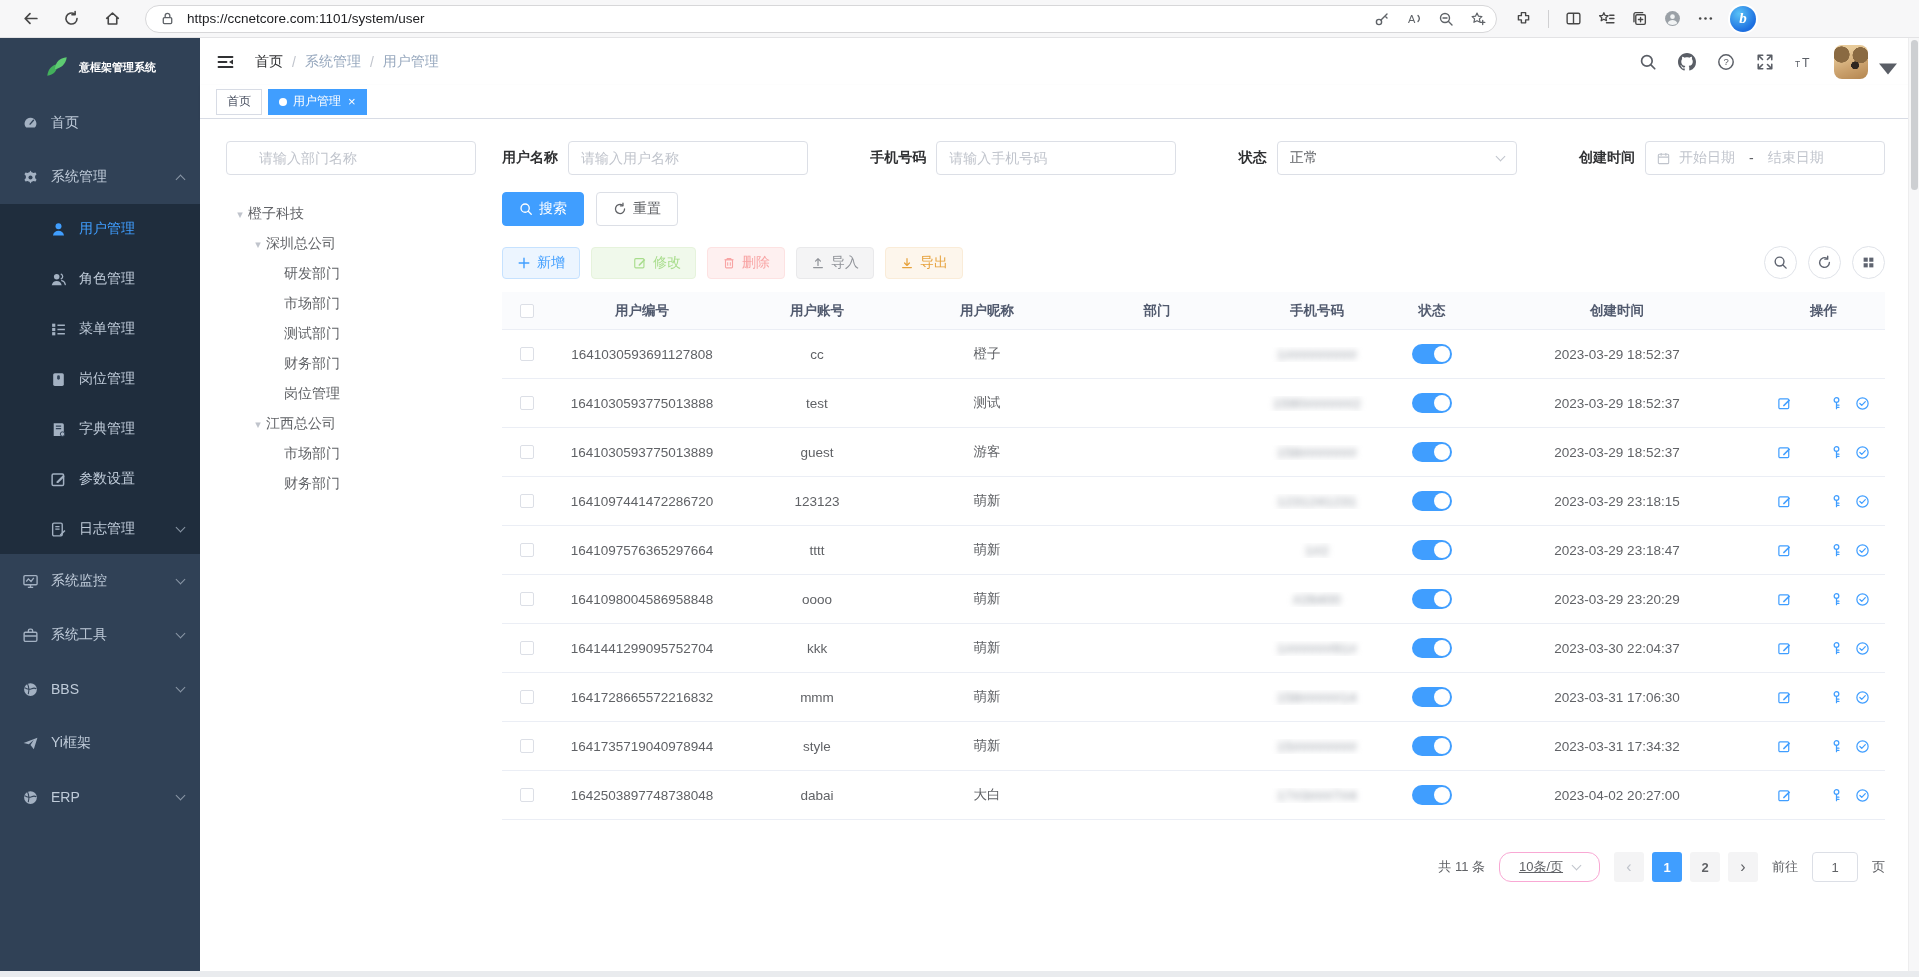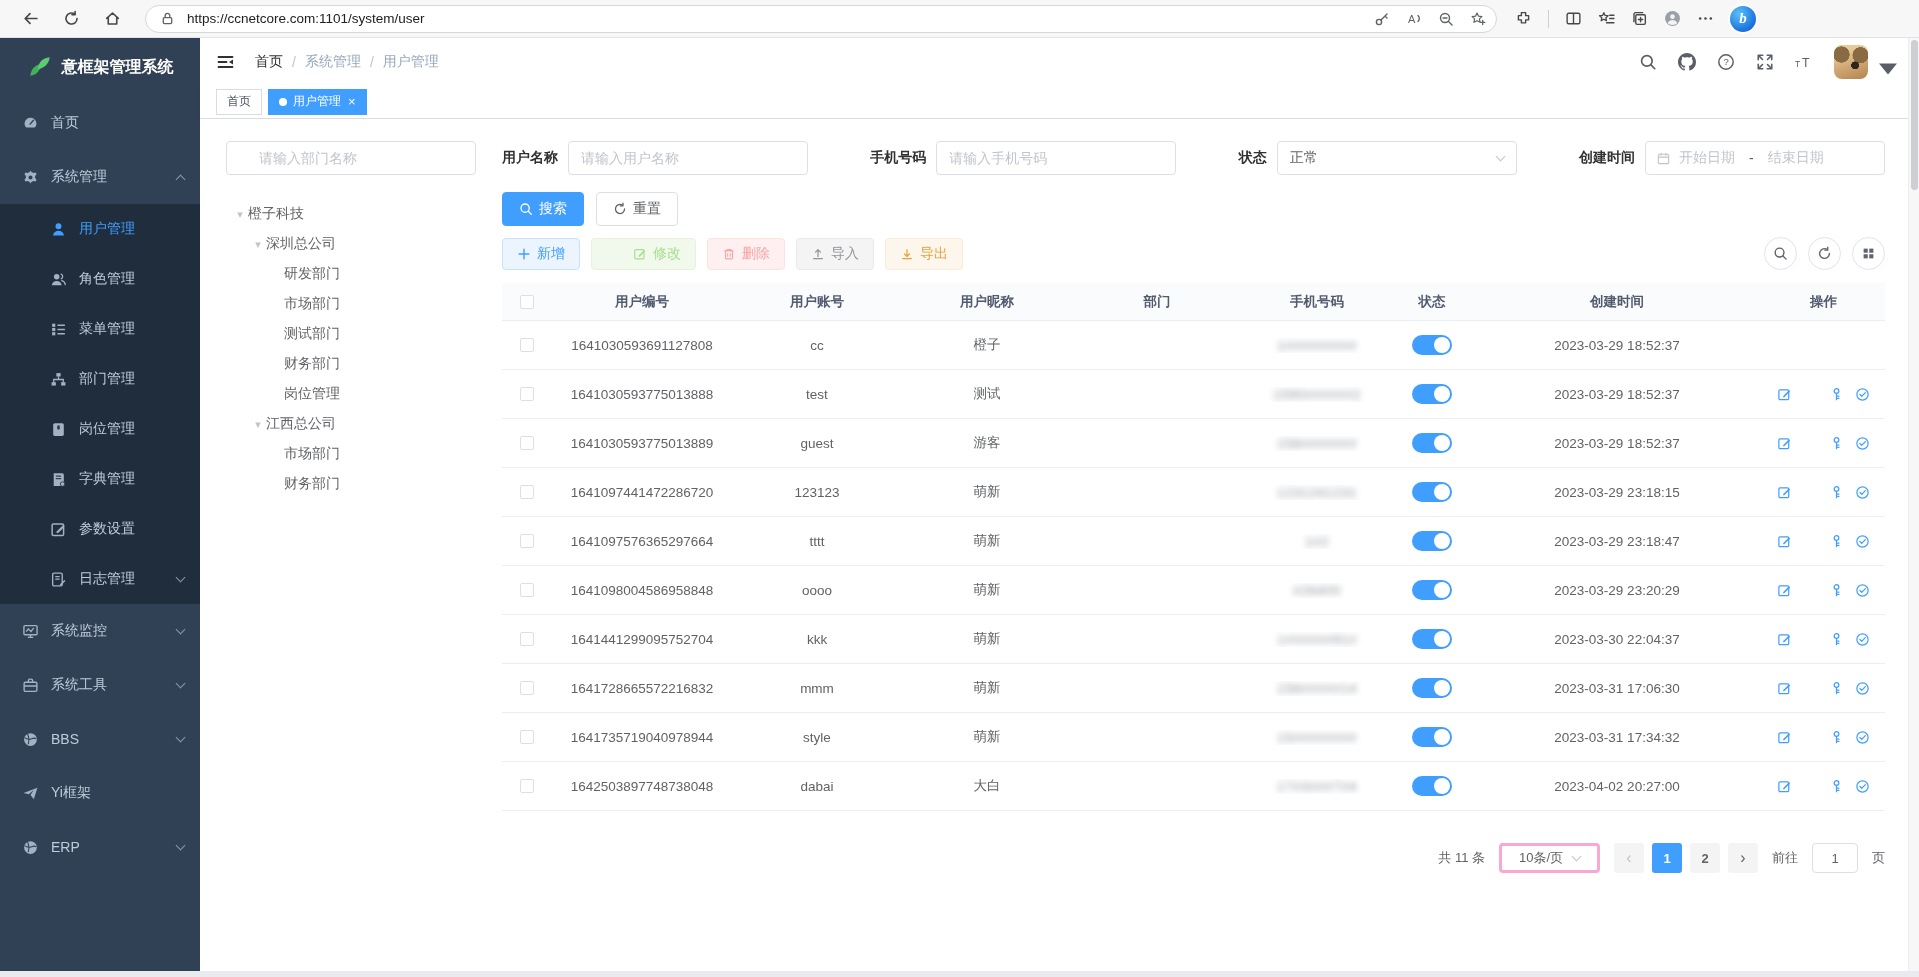--- a/index.html
+++ b/index.html
@@ -19,21 +19,21 @@
   .chrome-right { display:flex; align-items:center; gap:16px; margin-left:18px; }
   .chrome-right .ic { width:17px; height:17px; color:#474747; cursor:pointer; }
   .vdiv { width:1px; height:18px; background:#d0d0d2; }
   .copilot { width:26px; height:26px; border-radius:50%; background:radial-gradient(circle at 35% 30%, #59c2f7, #1d6fe0 70%); color:#fff; font-weight:bold; font-style:italic; font-family:"Liberation Serif",serif; display:flex; align-items:center; justify-content:center; font-size:15px; box-shadow:0 0 0 2px #fff; }
 
   
   .app { display:flex; height:933px; background:#fff; }
 
   
   .sidebar { width:200px; background:#304156; flex-shrink:0; overflow:hidden; }
-  .logo { height:58px; display:flex; align-items:center; justify-content:center; gap:9px; color:#fff; font-size:16px; font-weight:bold; }
+  .logo { height:58px; display:flex; align-items:center; justify-content:center; gap:9px; color:#fff; font-size:11px; font-weight:bold; }
   .logo .ic { width:26px; height:26px; }
   .menu-item { height:54px; display:flex; align-items:center; padding:0 16px 0 22px; color:#bfcbd9; cursor:pointer; font-size:14px; }
   .menu-item .ic { width:17px; height:17px; margin-right:12px; color:#a3b1c2; flex-shrink:0; }
   .submenu { background:#1f2d3d; }
   .submenu .menu-item { height:50px; padding-left:50px; }
   .menu-item.active { color:#409eff; }
   .menu-item.active .ic { color:#409eff; }
   .chev { width:7px; height:7px; border-right:1.5px solid #8a97a6; border-bottom:1.5px solid #8a97a6; display:inline-block; flex-shrink:0; }
   .chev.down { transform:rotate(45deg); margin-top:-4px; }
   .chev.up { transform:rotate(-135deg); margin-top:4px; }
@@ -84,21 +84,21 @@
   .select { width:240px; height:34px; border:1px solid #dcdfe6; border-radius:4px; display:flex; align-items:center; padding:0 12px; color:#606266; cursor:pointer; }
   .select .chev, .pgsize .chev { border-color:#c0c4cc; }
   .daterange { width:240px; height:34px; border:1px solid #dcdfe6; border-radius:4px; display:flex; align-items:center; padding:0 10px; color:#c0c4cc; cursor:pointer; gap:8px; }
   .daterange .ic { width:15px; height:15px; color:#c0c4cc; }
   .daterange .dsep { color:#606266; margin:0 6px; }
 
   .actions { margin-top:17px; display:flex; gap:12px; }
   .btn { height:34px; border-radius:4px; border:1px solid #dcdfe6; background:#fff; color:#606266; font-size:14px; display:inline-flex; align-items:center; gap:6px; padding:0 16px; cursor:pointer; font-family:inherit; }
   .btn .ic { width:14px; height:14px; }
   .btn.primary { background:#409eff; border-color:#409eff; color:#fff; }
-  .toolbar { margin-top:11px; display:flex; align-items:center; }
+  .toolbar { margin-top:20px; display:flex; align-items:center; }
   .toolbar .btns { display:flex; gap:11px; }
   .btn.sm { height:32px; padding:0 14px; }
   .btn.plain-blue   { background:#ecf5ff; border-color:#c6e2ff; color:#409eff; }
   .btn.plain-green  { background:#f0f9eb; border-color:#e6f3dc; color:#a8dd8c;padding-left:41px; }
   .btn.plain-red    { background:#fef0f0; border-color:#fde2e2; color:#f8a4a4; }
   .btn.plain-grey   { background:#f4f4f5; border-color:#e9e9eb; color:#909399; }
   .btn.plain-orange { background:#fdf6ec; border-color:#faecd8; color:#e6a23c; }
   .tool-circles { margin-left:auto; display:flex; gap:11px; }
   .circle-btn { width:33px; height:33px; border-radius:50%; border:1px solid #e0e3e9; background:#fff; display:flex; align-items:center; justify-content:center; color:#5f6470; cursor:pointer; }
   .circle-btn .ic { width:15px; height:15px; }
@@ -113,21 +113,21 @@
   .c-dept{width:170px;} .c-phone{width:150px;} .c-status{width:80px;} .c-created{width:290px;} .c-ops{width:123px;}
   .checkbox { width:14px; height:14px; border:1px solid #dcdfe6; border-radius:2px; background:#fff; cursor:pointer; }
   .blurred { filter:blur(3px); color:#8d939c; letter-spacing:.5px; }
   .switch { width:40px; height:20px; border-radius:10px; background:#409eff; position:relative; cursor:pointer; flex-shrink:0; }
   .switch::after { content:""; position:absolute; right:2px; top:2px; width:16px; height:16px; border-radius:50%; background:#fff; }
   .ops { display:flex; gap:11px; justify-content:center; }
   .op-ic { width:15px; height:15px; color:#409eff; cursor:pointer; }
 
   
   .pagination { margin-top:32px; display:flex; align-items:center; justify-content:flex-end; gap:14px; font-size:13px; color:#606266; }
-  .pgsize { width:101px; height:30px; border:3px solid #f9a8d4; border-radius:4px; display:flex; align-items:center; justify-content:center; gap:10px; cursor:pointer; }
+  .pgsize { width:101px; height:30px; border:1px solid #f9a8d4; border-radius:12px; display:flex; align-items:center; justify-content:center; gap:10px; cursor:pointer;text-decoration:underline; }
   .pg-group { display:flex; gap:8px; align-items:center; }
   .pg-box { min-width:30px; height:30px; border-radius:3px; background:#f4f4f5; display:flex; align-items:center; justify-content:center; font-weight:bold; color:#606266; cursor:pointer; font-size:13px; }
   .pg-box.arrow { font-size:16px; font-weight:normal; }
   .pg-box.disabled { color:#c0c4cc; }
   .pg-box.active { background:#409eff; color:#fff; }
   .goto-input { width:46px; height:30px; border:1px solid #dcdfe6; border-radius:4px; text-align:center; font-size:13px; color:#606266; outline:none; font-family:inherit; }
 
   
   .scrollbar { position:fixed; right:0; top:38px; width:11px; height:933px; background:#f7f7f8; border-left:1px solid #ededee; }
   .scroll-thumb { position:absolute; top:2px; left:2px; width:7px; height:150px; border-radius:4px; background:#cdcfd2; }
@@ -289,31 +289,20 @@
                 <rect x="2" y="6.5" width="3" height="3" fill="currentColor"></rect>
                 <rect x="2" y="10.5" width="3" height="3" fill="currentColor"></rect>
                 <path d="M7 4h7M7 8h7M7 12h7" stroke="currentColor" stroke-width="1.4"></path>
               </svg>
             </span>
             <span>菜单管理</span>
           </div>
           <div class="menu-item">
             <span class="ic ">
               <svg viewBox="0 0 16 16">
-                <rect x="6" y="2" width="4" height="3.2" fill="currentColor"></rect>
-                <rect x="1.5" y="10.5" width="4" height="3.2" fill="currentColor"></rect>
-                <rect x="10.5" y="10.5" width="4" height="3.2" fill="currentColor"></rect>
-                <path d="M8 5.2V8M3.5 10.5V8h9v2.5" stroke="currentColor" stroke-width="1.2" fill="none"></path>
-              </svg>
-            </span>
-            <span>部门管理</span>
-          </div>
-          <div class="menu-item">
-            <span class="ic ">
-              <svg viewBox="0 0 16 16">
                 <rect x="3" y="2" width="10" height="12" rx="1.5" fill="currentColor"></rect>
                 <rect x="6.7" y="4" width="2.6" height="4.2" rx="1.3" fill="#304156"></rect>
               </svg>
             </span>
             <span>岗位管理</span>
           </div>
           <div class="menu-item">
             <span class="ic ">
               <svg viewBox="0 0 16 16">
                 <path d="M3.5 2h8A1.5 1.5 0 0 1 13 3.5v9A1.5 1.5 0 0 1 11.5 14h-8z" fill="currentColor"></path>

